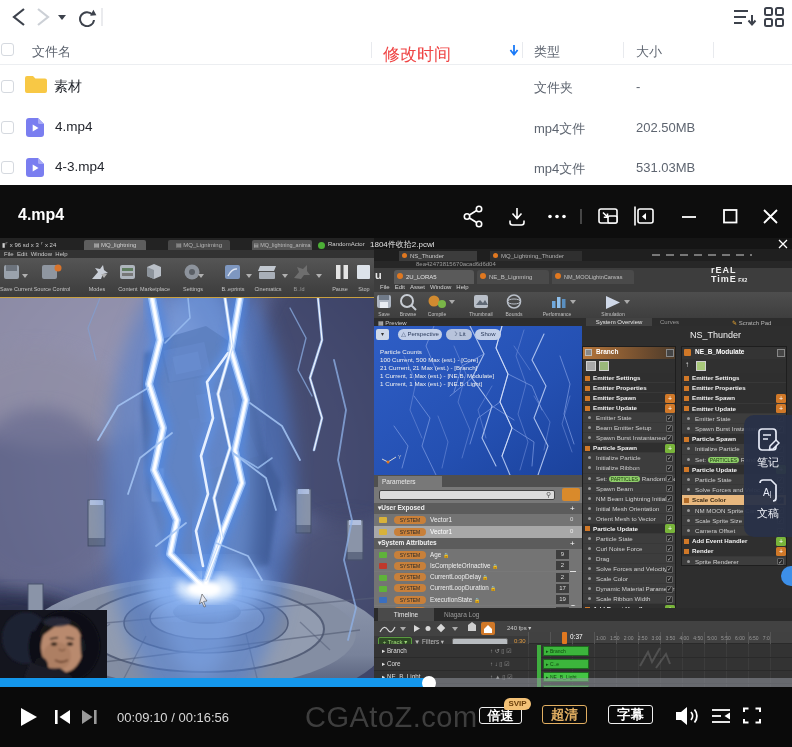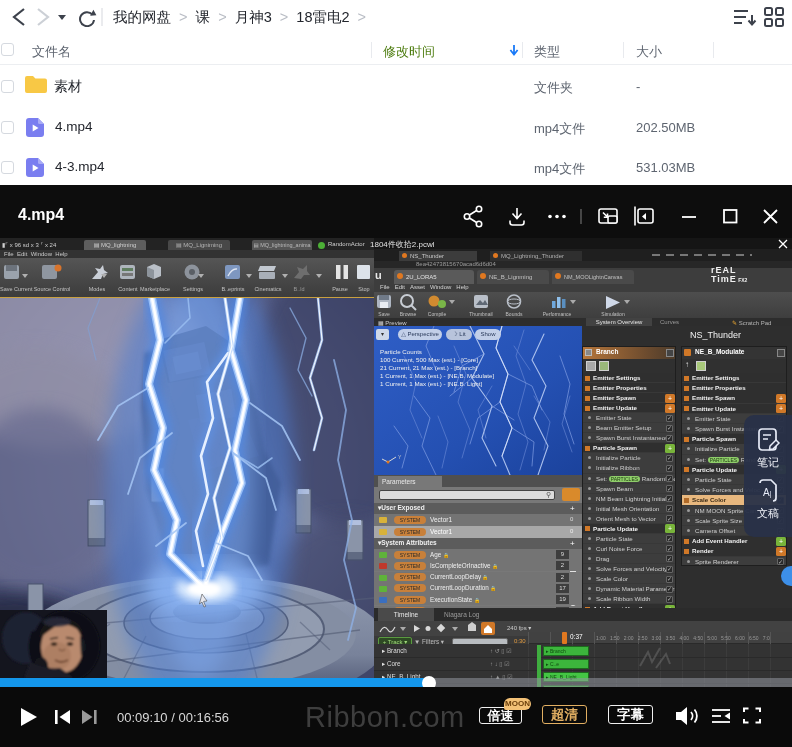--- a/index.html
+++ b/index.html
@@ -24,30 +24,29 @@
       <line x1="726" y1="10" x2="738" y2="10"></line>
       <line x1="726" y1="16" x2="734" y2="16"></line>
       <line x1="744" y1="8" x2="744" y2="17"></line>
       <path d="M740.5 13.5 L744 17.5 L747.5 13.5"></path>
       <rect x="757" y="1" width="7" height="7" rx="1.5"></rect>
       <rect x="768" y="1" width="7" height="7" rx="1.5"></rect>
       <rect x="757" y="12" width="7" height="7" rx="1.5"></rect>
       <rect x="768" y="12" width="7" height="7" rx="1.5"></rect>
     </g>
   </svg>
-  <div class="t" style="left:113px;top:8px;font-size:14.5px;color:#23262d">我的网盘<span style="color:#b9bdc5">&nbsp;&nbsp;&gt;&nbsp;&nbsp;</span>课<span style="color:#b9bdc5">&nbsp;&nbsp;&gt;&nbsp;&nbsp;</span>月神3<span style="color:#b9bdc5">&nbsp;&nbsp;&gt;&nbsp;&nbsp;</span>18雷电2<span style="color:#b9bdc5">&nbsp;&nbsp;&gt;</span></div>
 
   <div class="abs" style="left:0;top:34px;width:792px;height:31px;border-bottom:1px solid #eceef1"></div>
   <div class="abs" style="left:371px;top:42px;width:1px;height:16px;background:#e8eaee"></div>
   <div class="abs" style="left:522px;top:42px;width:1px;height:16px;background:#e8eaee"></div>
   <div class="abs" style="left:623px;top:42px;width:1px;height:16px;background:#e8eaee"></div>
   <div class="abs" style="left:713px;top:42px;width:1px;height:16px;background:#e8eaee"></div>
   <div class="abs" style="left:1px;top:43px;width:13px;height:13px;border:1.5px solid #d5d9df;border-radius:3px"></div>
   <div class="t" style="left:32px;top:43px;font-size:13px;color:#5e6570">文件名</div>
-  <div class="t" style="left:383px;top:43px;font-size:13px;color:#4d7c0f">修改时间</div>
+  <div class="t" style="left:383px;top:43px;font-size:17px;color:#ef4444">修改时间</div>
   <svg class="abs" style="left:507px;top:42px" width="14" height="16" viewBox="0 0 14 16">
       <path d="M7 3 V11.5 M3.4 8 L7 12.5 L10.6 8" fill="none" stroke="#1a7af8" stroke-width="1.8"></path>
     </svg>
   <div class="t" style="left:534px;top:43px;font-size:13px;color:#5e6570">类型</div>
   <div class="t" style="left:636px;top:43px;font-size:13px;color:#5e6570">大小</div>
 
   <div class="abs" style="left:1px;top:80px;width:13px;height:13px;border:1.5px solid #d5d9df;border-radius:3px"></div>
   <svg class="abs" style="left:24px;top:75px" width="24" height="19" viewBox="0 0 24 19">
       <path d="M1 3 a2 2 0 0 1 2-2 h6 l2.4 2.6 H21 a2 2 0 0 1 2 2 V16 a2 2 0 0 1 -2 2 H3 a2 2 0 0 1 -2-2 Z" fill="#f8c845"></path>
     </svg>
@@ -810,23 +809,23 @@
 
 <div class="abs" style="left:0;top:687px;width:792px;height:60px;background:#0a0a0a">
   <svg class="abs" style="left:18px;top:18px" width="90" height="24" viewBox="0 0 90 24">
     <path d="M3 3 L19 12 L3 21 Z" fill="#fff"></path>
     <rect x="37" y="5" width="2.6" height="14" fill="#fff"></rect>
     <path d="M52 5 L41.5 12 L52 19 Z" fill="#fff"></path>
     <path d="M64 5 L74.5 12 L64 19 Z" fill="#9a9a9a"></path>
     <rect x="76" y="5" width="2.6" height="14" fill="#9a9a9a"></rect>
   </svg>
   <div class="t" style="left:117px;top:23px;font-size:13px;color:#d8d8d8">00:09:10 / 00:16:56</div>
-  <div class="t" style="left:305px;top:14px;font-size:29px;color:#3e3e3e;letter-spacing:0.5px">Ribbon.com</div>
+  <div class="t" style="left:305px;top:14px;font-size:29px;color:#3e3e3e;letter-spacing:0.5px">CGAtoZ.com</div>
   <div class="abs" style="left:479px;top:20px;width:43px;height:17px;border:1.5px solid #f0f0f0;border-radius:3px;color:#fff;font-size:13px;font-weight:bold;text-align:center;line-height:16px">倍速</div>
-  <div class="abs" style="left:504px;top:11px;width:27px;height:12px;background:#f3c176;border-radius:6px 6px 6px 2px;color:#6b3f0c;font-size:8px;font-weight:bold;text-align:center;line-height:12px">MOON</div>
+  <div class="abs" style="left:504px;top:11px;width:27px;height:12px;background:#f3c176;border-radius:6px 6px 6px 2px;color:#6b3f0c;font-size:8px;font-weight:bold;text-align:center;line-height:12px">SVIP</div>
   <div class="abs" style="left:542px;top:18px;width:45px;height:19px;border:1.5px solid #e2af62;border-radius:3px;color:#e2af62;font-size:13.5px;font-weight:bold;text-align:center;line-height:17px">超清</div>
   <div class="abs" style="left:608px;top:18px;width:45px;height:19px;border:1.5px solid #f0f0f0;border-radius:3px;color:#fff;font-size:13.5px;font-weight:bold;text-align:center;line-height:17px">字幕</div>
   <svg class="abs" style="left:674px;top:17px" width="100" height="24" viewBox="0 0 100 24">
     <path d="M2 8 h5 l6-5 v18 l-6-5 H2 Z" fill="#fff"></path>
     <path d="M17 8 a6 6 0 0 1 0 8 M20.5 5.5 a10 10 0 0 1 0 13" stroke="#fff" stroke-width="1.8" fill="none"></path>
     <g stroke="#fff" stroke-width="1.8" fill="none">
       <line x1="38" y1="6" x2="56" y2="6"></line>
       <line x1="38" y1="12" x2="47" y2="12"></line>
       <line x1="38" y1="18" x2="56" y2="18"></line>
       <path d="M56 8.5 l-5.5 3.5 l5.5 3.5 z" fill="#fff" stroke="none"></path>

